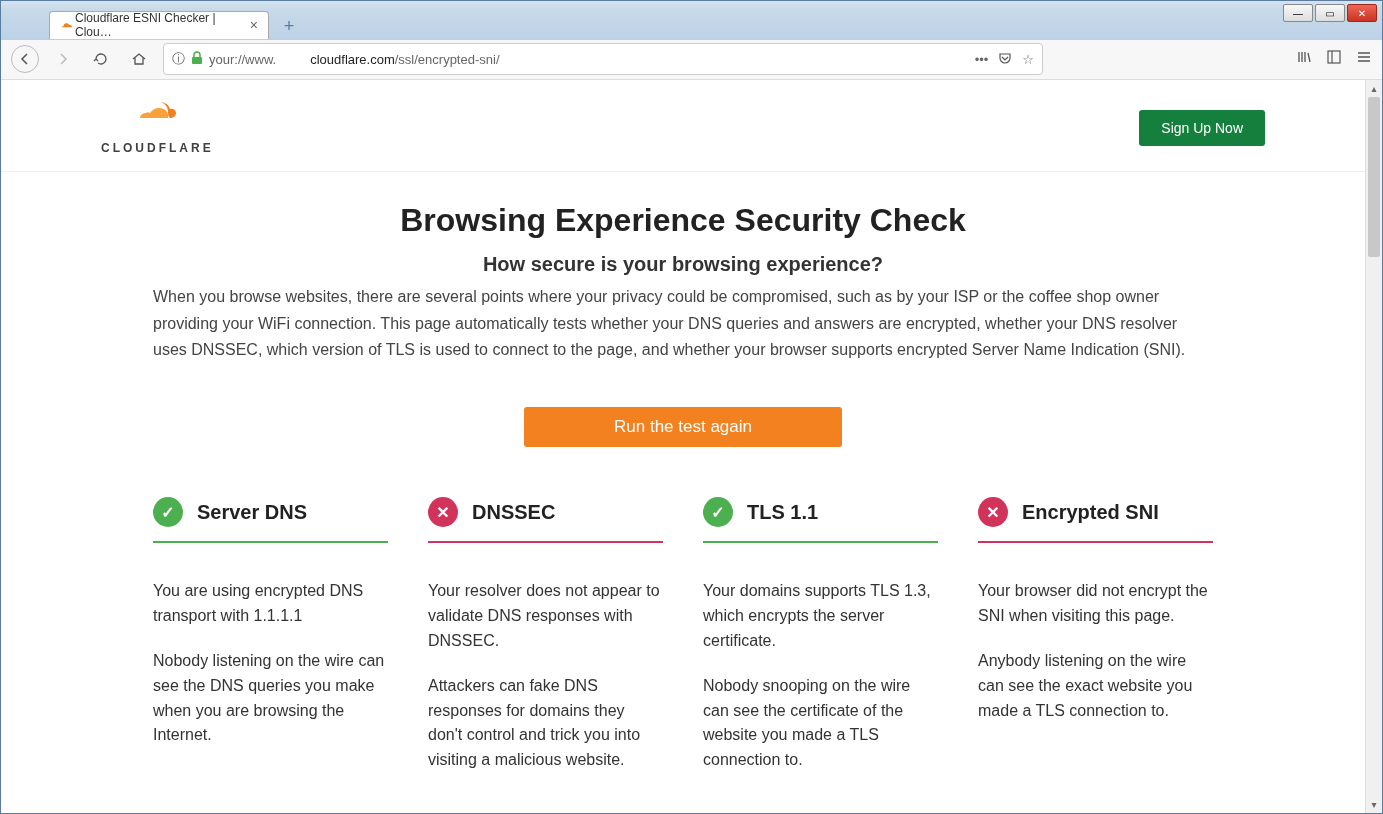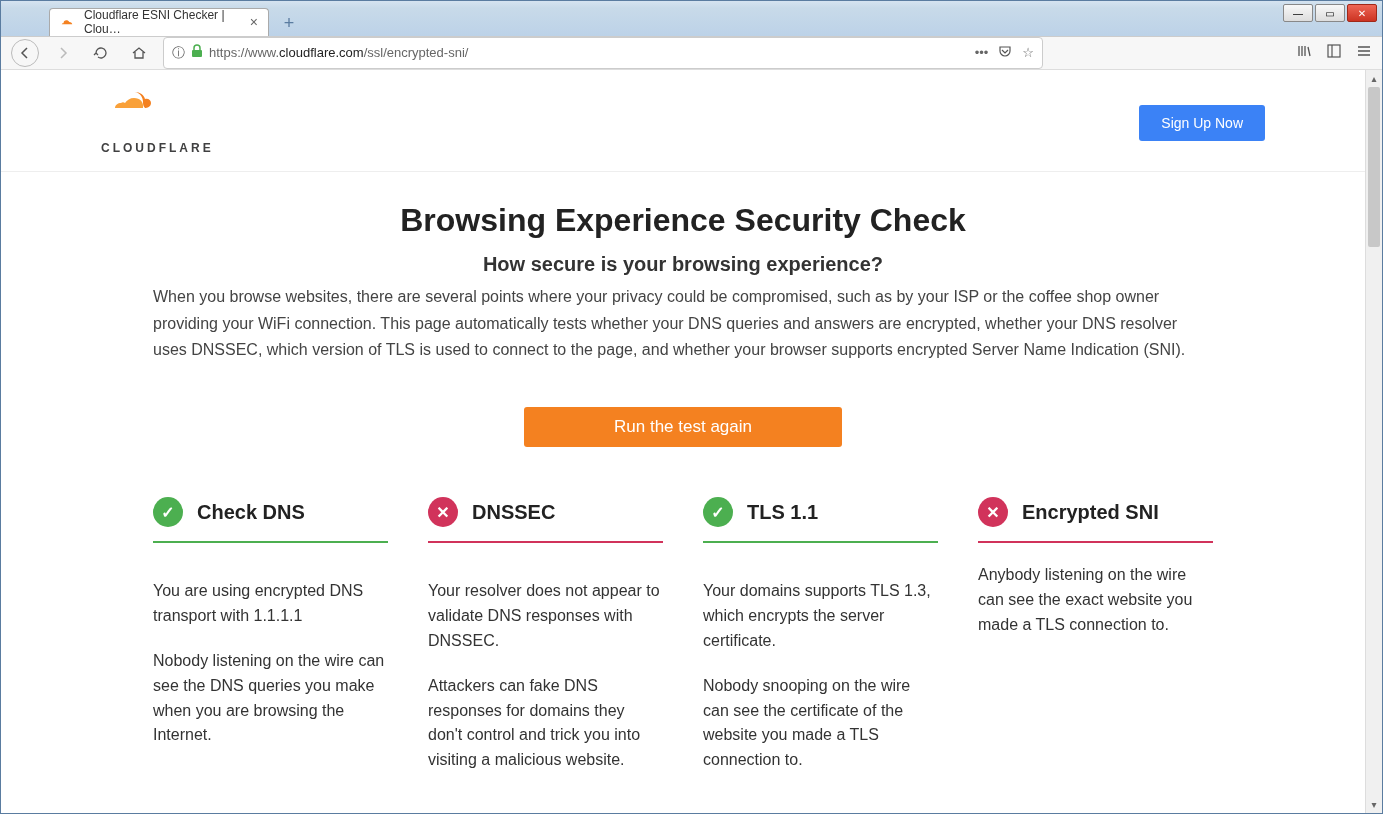--- a/index.html
+++ b/index.html
@@ -3,44 +3,44 @@
 <meta charset="utf-8">
 <style>
 * { margin: 0; padding: 0; box-sizing: border-box; }
 body { font-family: "Segoe UI", Arial, sans-serif; background: #fff; overflow: hidden; }
 .window { width: 1383px; height: 814px; border: 1px solid #5a7ca0; background: linear-gradient(to bottom, #d5e3f0, #bcd2e8); display: flex; flex-direction: column; }
 .titlebar { height: 8px; background: linear-gradient(to bottom, #d5e3f0, #c8dae9); }
 .window-controls { position: absolute; top: 4px; right: 6px; display: flex; gap: 2px; z-index: 10; }
 .win-btn { width: 30px; height: 18px; border: 1px solid #888; border-radius: 2px; display: flex; align-items: center; justify-content: center; font-size: 10px; background: linear-gradient(to bottom, #f8f8f8, #ddd); cursor: pointer; }
 .win-btn.close { background: linear-gradient(to bottom, #ee6655, #cc3322); color: #fff; border-color: #a02818; }
 .tabbar { display: flex; align-items: flex-end; height: 30px; padding-left: 48px; background: linear-gradient(to bottom, #c8dae9, #bcd2e8); }
-.tab { background: #fff; border: 1px solid #aaa; border-bottom: none; border-top-left-radius: 4px; border-top-right-radius: 4px; padding: 4px 10px; display: flex; align-items: center; gap: 10px; font-size: 12px; color: #333; max-width: 220px; height: 28px; }
+.tab { background: #fff; border: 1px solid #aaa; border-bottom: none; border-top-left-radius: 4px; border-top-right-radius: 4px; padding: 4px 10px; display: flex; align-items: center; gap: 1px; font-size: 12px; color: #333; max-width: 220px; height: 28px; }
 .tab-favicon { width: 14px; height: 14px; display: inline-flex; align-items: center; justify-content: center; }
 .tab-close { color: #666; font-size: 14px; cursor: pointer; margin-left: 4px; }
 .newtab { width: 24px; height: 24px; margin-left: 8px; color: #5a7ca0; font-size: 18px; display: flex; align-items: center; justify-content: center; cursor: pointer; }
 .toolbar { height: 42px; background: #f7f7f7; border-top: 1px solid #ccc; border-bottom: 1px solid #ddd; display: flex; align-items: center; padding: 0 10px; gap: 10px; }
 .nav-btn { width: 28px; height: 28px; border-radius: 50%; display: flex; align-items: center; justify-content: center; color: #555; cursor: pointer; }
 .nav-btn.back { border: 1px solid #bbb; }
 .nav-btn.fwd { color: #bbb; }
 .urlbar { flex: 1; max-width: 880px; height: 32px; border: 1px solid #ccc; border-radius: 4px; background: #fff; display: flex; align-items: center; padding: 0 8px; gap: 6px; font-size: 13px; color: #666; }
 .urlbar .lock { color: #4caf50; }
 .url-text { flex: 1; white-space: nowrap; overflow: hidden; }
-.url-domain { color: #222; }
+.url-domain { color: #222; margin-left: 34px; }
 .urlbar-icons { display: flex; gap: 10px; align-items: center; color: #666; }
 .toolbar-right { margin-left: auto; display: flex; gap: 14px; align-items: center; color: #555; }
 .content-wrap { flex: 1; background: #fff; display: flex; position: relative; }
 .content { flex: 1; overflow-y: auto; padding-bottom: 40px; }
 .scrollbar { width: 17px; background: #f0f0f0; border-left: 1px solid #ddd; position: relative; }
 .scroll-arrow { height: 17px; display: flex; align-items: center; justify-content: center; color: #666; font-size: 10px; }
 .scroll-thumb { position: absolute; top: 17px; left: 2px; right: 2px; height: 160px; background: #c8c8c8; border-radius: 2px; }
 .site-header { display: flex; align-items: center; justify-content: space-between; padding: 20px 100px 16px; border-bottom: 1px solid #eee; }
-.logo { display: flex; flex-direction: column; gap: 19px; }
+.logo { display: flex; flex-direction: column; align-items: center; gap: 9px; }
 .logo-cloud { color: #f48120; }
 .logo-text { font-size: 12px; font-weight: 700; letter-spacing: 3px; color: #404041; }
-.signup-btn { background: #3b82f6; color: #fff; border: none; padding: 10px 22px; border-radius: 3px; font-size: 14px; cursor: pointer; }
+.signup-btn { background: #15803d; color: #fff; border: none; padding: 10px 22px; border-radius: 3px; font-size: 14px; cursor: pointer; }
 .main { max-width: 1100px; margin: 0 auto; padding: 30px 20px 0; }
 .page-title { text-align: center; font-size: 32px; font-weight: 700; color: #222; margin-bottom: 14px; }
 .page-subtitle { text-align: center; font-size: 20px; font-weight: 600; color: #333; margin-bottom: 8px; }
 .intro { font-size: 16px; color: #444; line-height: 1.65; margin-bottom: 44px; }
 .run-btn { display: block; margin: 12px auto 50px; background: #f48120; color: #fff; border: none; padding: 10px 90px; font-size: 17px; border-radius: 3px; cursor: pointer; }
 .results { display: grid; grid-template-columns: repeat(4, 1fr); gap: 40px; }
 .result { }
 .result-head { display: flex; align-items: center; gap: 14px; padding-bottom: 14px; border-bottom: 2px solid; }
 .result.pass .result-head { border-color: #4caf50; }
 .result.fail .result-head { border-color: #d1335b; }
@@ -99,21 +99,21 @@
 
     <div class="urlbar">
       <span>ⓘ</span>
       <span class="lock">
         <svg width="12" height="14" viewBox="0 0 12 14">
             <rect x="1" y="6" width="10" height="7" rx="1" fill="#4caf50"></rect>
             <path d="M3 6V4a3 3 0 0 1 6 0v2" stroke="#4caf50" stroke-width="1.5" fill="none"></path>
           </svg>
       </span>
       <span class="url-text">
-        <span>https://www.</span><span class="url-domain">cloudflare.com</span><span>/ssl/encrypted-sni/</span>
+        <span>your://www.</span><span class="url-domain">cloudflare.com</span><span>/ssl/encrypted-sni/</span>
       </span>
       <div class="urlbar-icons">
         <span>•••</span>
         <span><svg width="14" height="14" viewBox="0 0 14 14">
               <path d="M2 3h10v4a5 5 0 0 1-10 0z M4 6l3 3 3-3" stroke="#555" stroke-width="1.2" fill="none"></path>
             </svg></span>
         <span>☆</span>
       </div>
     </div>
 
@@ -149,21 +149,21 @@
       <div class="main">
         <h1 class="page-title">Browsing Experience Security Check</h1>
         <h2 class="page-subtitle">How secure is your browsing experience?</h2>
         <p class="intro">When you browse websites, there are several points where your privacy could be compromised, such as by your ISP or the coffee shop owner providing your WiFi connection. This page automatically tests whether your DNS queries and answers are encrypted, whether your DNS resolver uses DNSSEC, which version of TLS is used to connect to the page, and whether your browser supports encrypted Server Name Indication (SNI).</p>
         <button class="run-btn">Run the test again</button>
 
         <div class="results">
           <div class="result pass">
             <div class="result-head">
               <div class="status-icon">✓</div>
-              <div class="result-title">Check DNS</div>
+              <div class="result-title">Server DNS</div>
             </div>
             <p class="result-summary">You are using encrypted DNS transport with 1.1.1.1</p>
             <p class="result-detail">Nobody listening on the wire can see the DNS queries you make when you are browsing the Internet.</p>
           </div>
 
           <div class="result fail">
             <div class="result-head">
               <div class="status-icon">✕</div>
               <div class="result-title">DNSSEC</div>
             </div>
@@ -178,20 +178,21 @@
             </div>
             <p class="result-summary">Your domains supports TLS 1.3, which encrypts the server certificate.</p>
             <p class="result-detail">Nobody snooping on the wire can see the certificate of the website you made a TLS connection to.</p>
           </div>
 
           <div class="result fail">
             <div class="result-head">
               <div class="status-icon">✕</div>
               <div class="result-title">Encrypted SNI</div>
             </div>
+            <p class="result-summary">Your browser did not encrypt the SNI when visiting this page.</p>
             <p class="result-detail">Anybody listening on the wire can see the exact website you made a TLS connection to.</p>
           </div>
         </div>
       </div>
     </div>
 
     <div class="scrollbar">
       <div class="scroll-arrow">▴</div>
       <div class="scroll-thumb"></div>
       <div class="scroll-arrow" style="position:absolute;bottom:0;left:0;right:0">▾</div>

